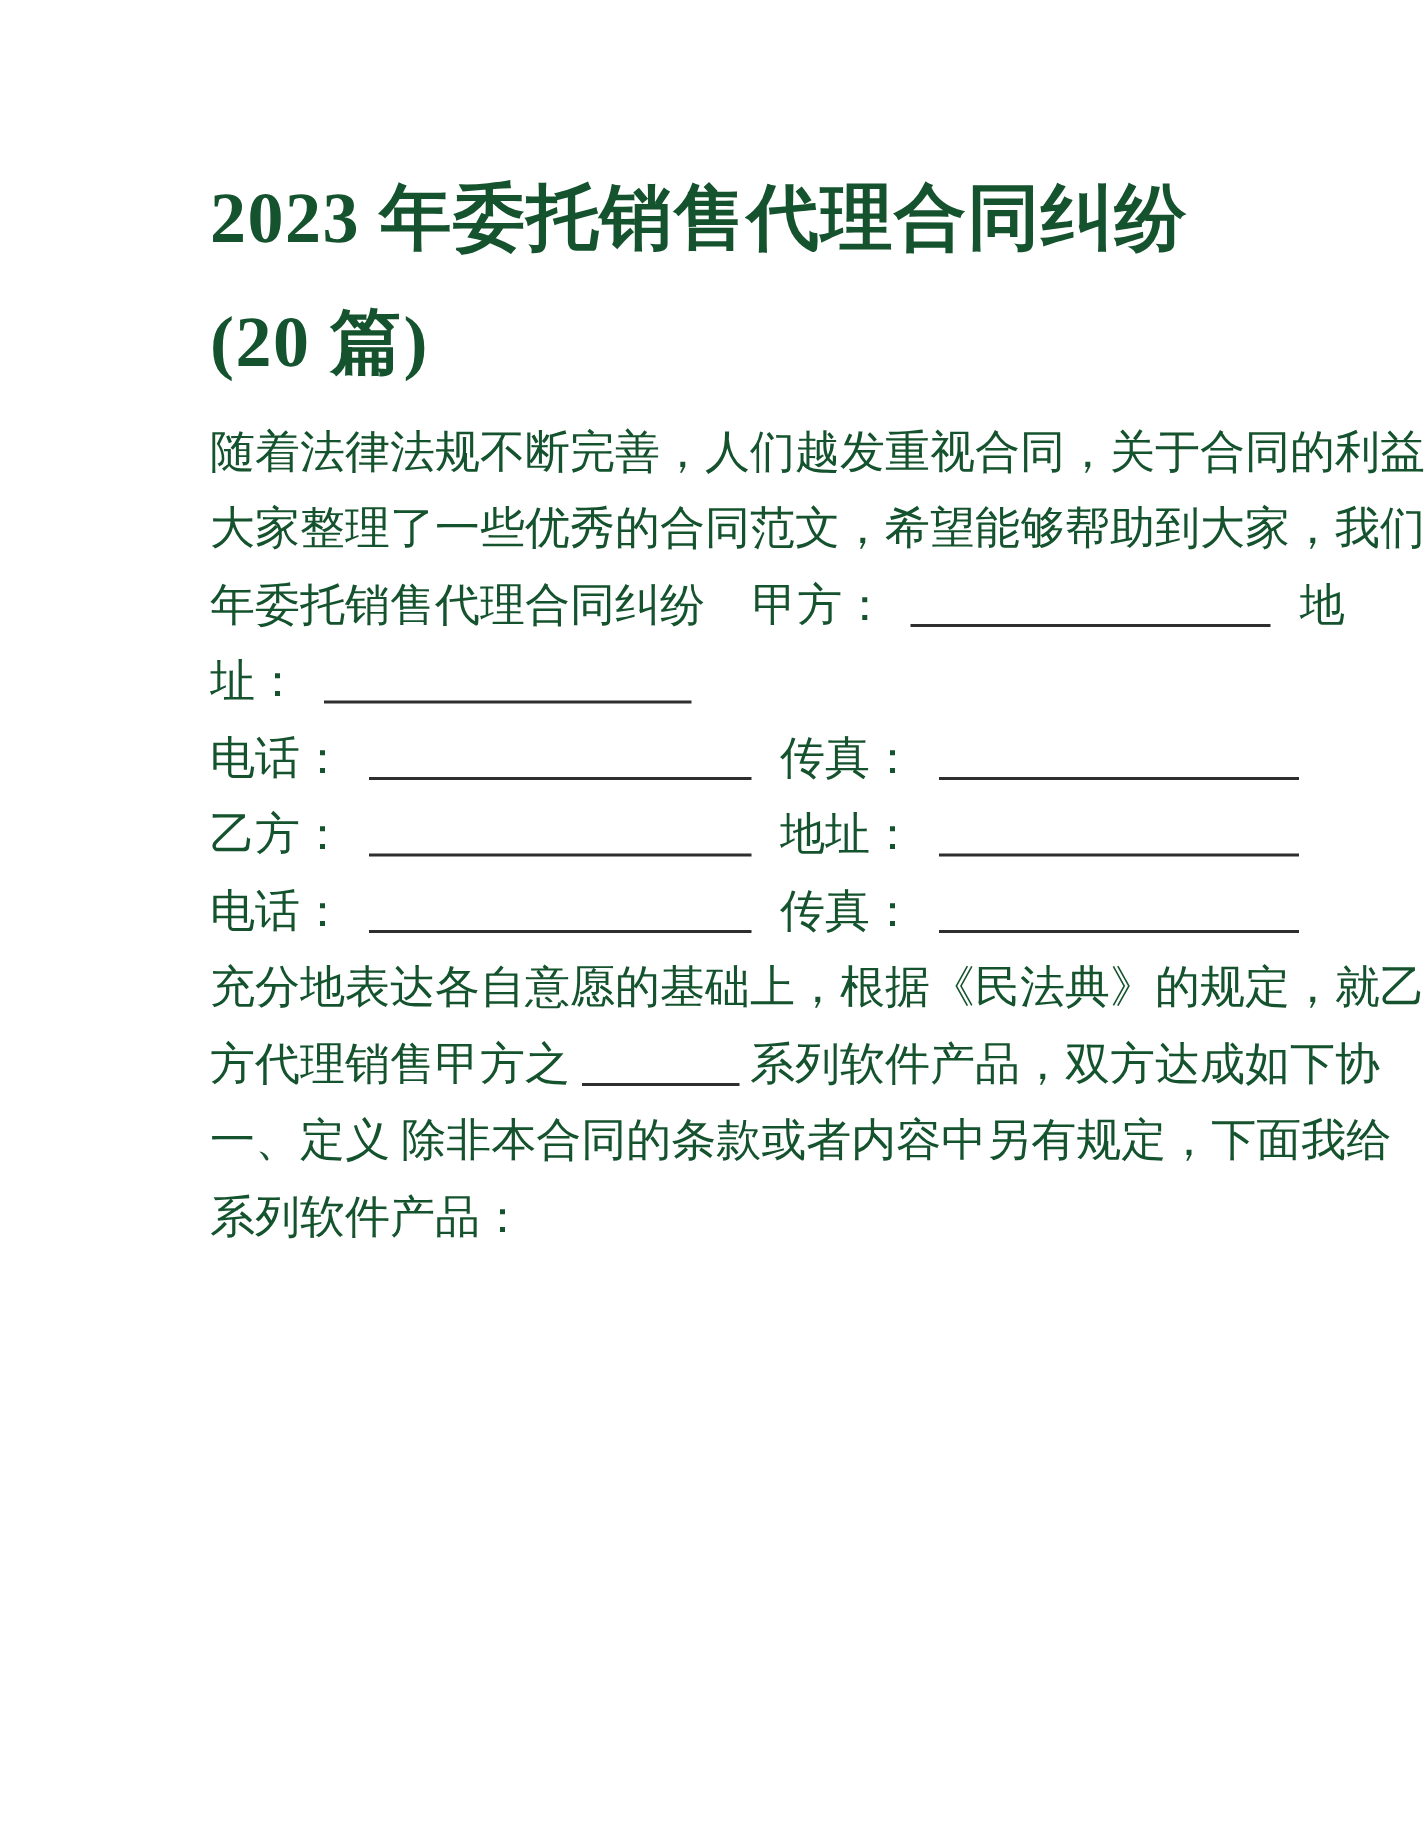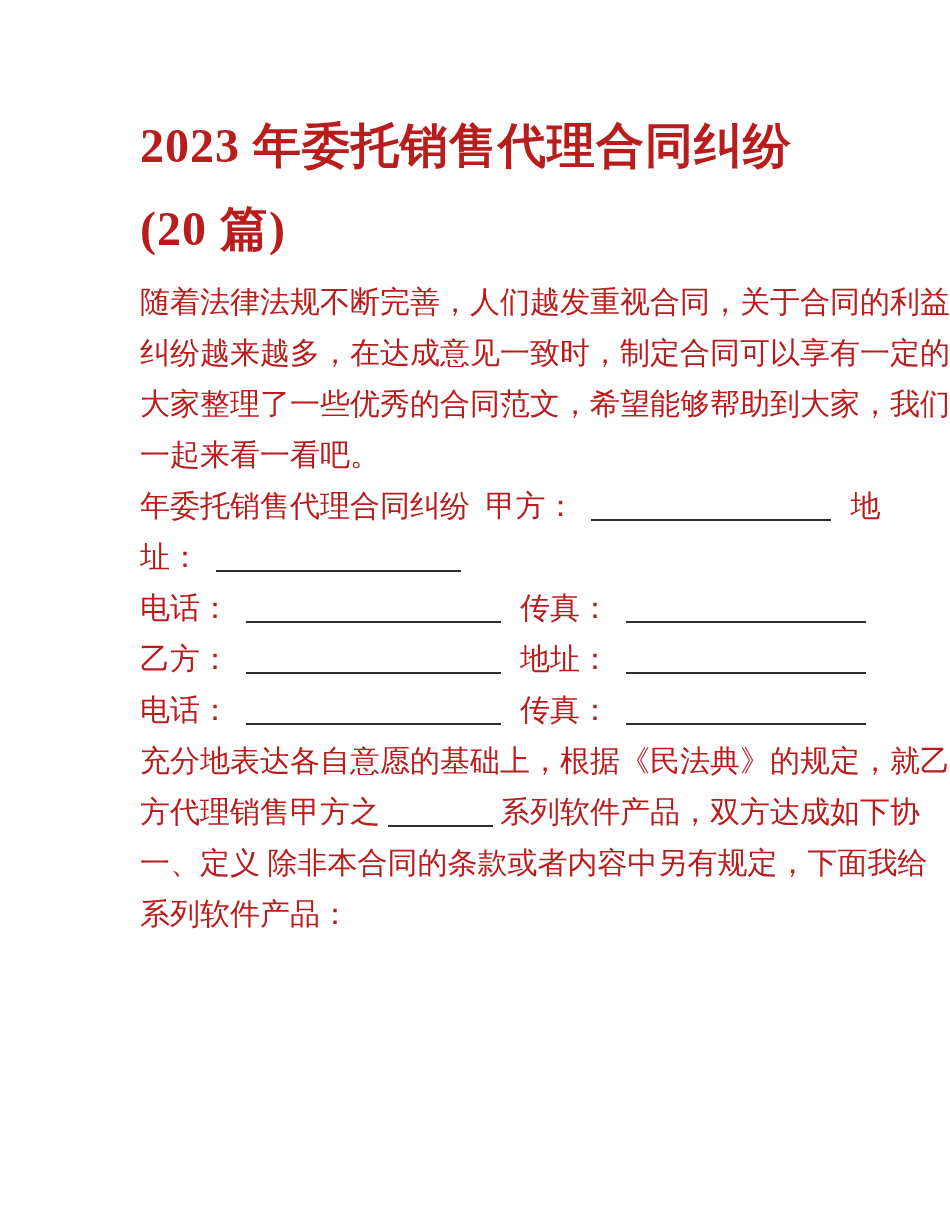--- a/index.html
+++ b/index.html
@@ -7,21 +7,21 @@
     padding: 0;
     background: #ffffff;
   }
   .page {
     position: relative;
     width: 950px;
     height: 1229px;
     background: #ffffff;
     overflow: hidden;
     font-family: "Liberation Serif", "DejaVu Serif", serif;
-    color: #b91c1c;
+    color: #14532d;
   }
   .content {
     position: absolute;
     left: 140px;
     top: 104px;
     width: 690px;
   }
   .doc-title {
     font-size: 48px;
     font-weight: bold;
@@ -44,39 +44,37 @@
     margin-left: 8px;
     vertical-align: -5px;
   }
   .blank.tight { margin-left: 0; }
   .w-party-a { width: 240px; }
   .w-addr    { width: 245px; }
   .w-col1    { width: 255px; }
   .w-col2    { width: 240px; }
   .w-series  { width: 105px; }
   .sp12 { margin-left: 12px; }
-  .sp8  { margin-left: 8px; }
+  .sp8  { margin-left: 24px; }
 </style>
 </head>
 <body>
 
 <div class="page">
   <div class="content">
 
     <div class="doc-title">
       <div class="line">2023 年委托销售代理合同纠纷</div>
       <div class="line">(20 篇)</div>
     </div>
 
     <div class="doc-body">
 
       <div class="line">随着法律法规不断完善，人们越发重视合同，关于合同的利益</div>
-      <div class="line">纠纷越来越多，在达成意见一致时，制定合同可以享有一定的</div>
       <div class="line">大家整理了一些优秀的合同范文，希望能够帮助到大家，我们</div>
-      <div class="line">一起来看一看吧。</div>
 
       <div class="line">
         <span>年委托销售代理合同纠纷</span>
         <span class="sp8">甲方：</span>
         <span class="blank w-party-a"></span>
         <span class="sp12">地</span>
       </div>
 
       <div class="line">
         <span>址：</span>

